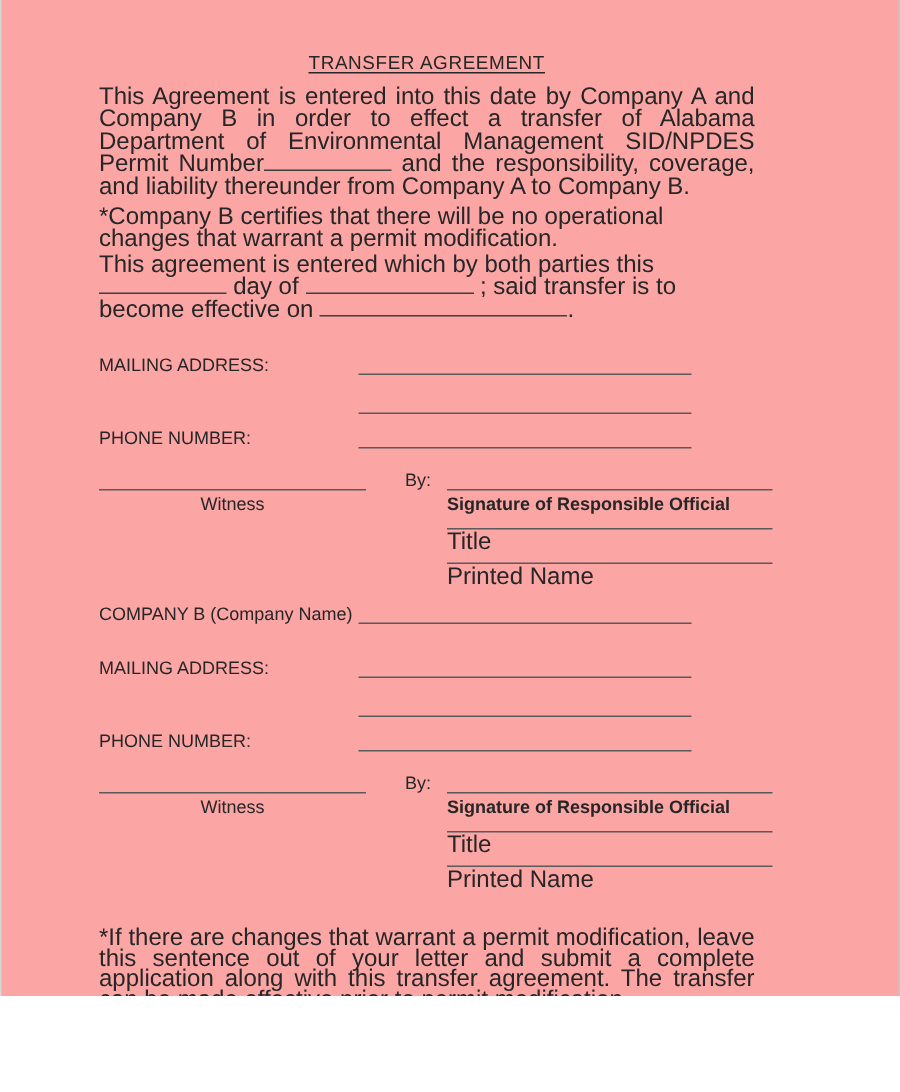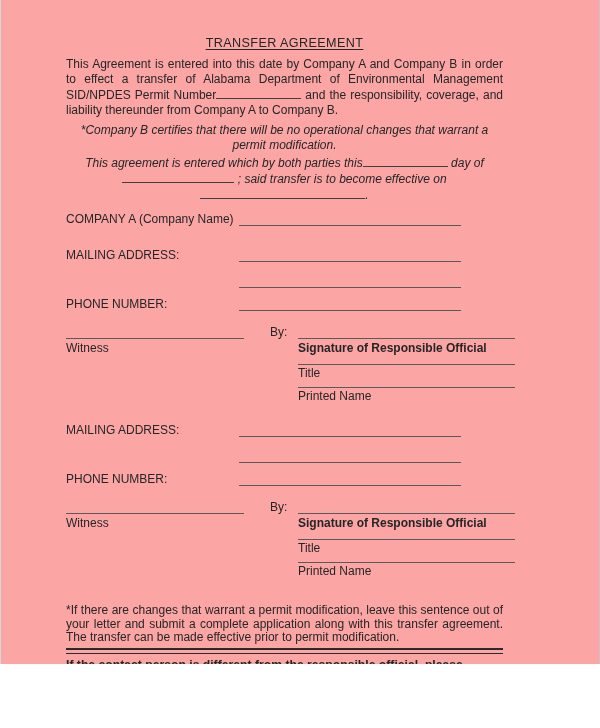--- a/index.html
+++ b/index.html
@@ -20,49 +20,49 @@
   }
   .title-wrap { text-align: center; height: 14px; }
   .doc-title {
     font-size: 12.6px;
     letter-spacing: 0.4px;
     text-decoration: underline;
     text-underline-offset: 2px;
   }
   .para {
     margin: 0;
-    font-size: 12px;
+    font-size: 16px;
     line-height: 15px;
     text-align: justify;
   }
-  .para.nj { text-align: center; font-style: italic; }
+  .para.nj { text-align: left; }
   .blank {
     display: inline-block;
     height: 12px;
     border-bottom: 1.5px solid #3f3f3f;
   }
   .w85  { width: 85px; }
   .w112 { width: 112px; }
   .w165 { width: 165px; }
   
   .frow { display: flex; align-items: flex-end; height: 16px; }
   .flabel { width: 173px; font-size: 12px; flex: none; }
   .fline  { width: 222px; height: 14px; border-bottom: 1.5px solid #5a5a5a; flex: none; }
   .fline.indent { margin-left: 173px; }
   
   .sigrow { display: flex; align-items: flex-end; height: 18px; justify-content: space-between; }
   .wline  { width: 178px; height: 14px; border-bottom: 1.5px solid #5a5a5a; flex: none; }
   .bylabel { margin-left: 26px; width: 20px; font-size: 12px; flex: none; }
   .sline  { margin-left: 8px; width: 217px; height: 14px; border-bottom: 1.5px solid #5a5a5a; flex: none; }
-  .caprow { display: flex; height: 14px; font-size: 12px; margin-top: 2px; }
+  .caprow { display: flex; height: 14px; font-size: 12px; margin-top: 2px; text-align: center; }
   .wcap { width: 178px; flex: none; }
   .scap { margin-left: 54px; flex: none; font-weight: bold; }
   .extra { margin-left: 232px; width: 217px; }
   .extra .xline { height: 10px; border-bottom: 1.5px solid #5a5a5a; }
-  .extra .xcap  { font-size: 12px; height: 13px; line-height: 13px; padding-top: 2px; }
+  .extra .xcap  { font-size: 16px; height: 13px; line-height: 13px; padding-top: 2px; }
   
   .rule2 {
     margin-top: 3px; height: 6px;
     border-top: 2.5px solid #2a2a2a;
     border-bottom: 1.5px solid #2a2a2a;
   }
   .contact-heading {
     margin-top: 4px;
     font-size: 12.2px; font-weight: bold;
     line-height: 14px;
@@ -89,24 +89,20 @@
     <span class="doc-title">TRANSFER AGREEMENT</span>
   </div>
 
   <p class="para mt10"><span>This Agreement is entered into this date by Company A and Company B in order to effect a transfer of Alabama Department of Environmental Management SID/NPDES Permit Number</span><span class="blank w85"></span> <span>and the responsibility, coverage, and liability thereunder from Company A to Company B.</span></p>
 
   <p class="para nj mt5">*Company B certifies that there will be no operational changes that warrant a permit modification.</p>
 
 
   <p class="para nj mt2"><span>This agreement is entered which by both parties this</span><span class="blank w85"></span> <span>day of</span> <span class="blank w112"></span> <span>; said transfer is to become effective on</span> <span class="blank w165"></span><span>.</span></p>
 
-  <div class="frow mt7">
-    <span class="flabel">COMPANY A (Company Name)</span>
-    <span class="fline"></span>
-  </div>
   <div class="frow mt9">
     <span class="flabel">MAILING ADDRESS:</span>
     <span class="fline"></span>
   </div>
   <div class="frow mt10">
     <span class="fline indent"></span>
   </div>
   <div class="frow mt7">
     <span class="flabel">PHONE NUMBER:</span>
     <span class="fline"></span>
@@ -123,20 +119,24 @@
   </div>
   <div class="extra">
     <div class="xline"></div>
     <div class="xcap">Title</div>
   </div>
   <div class="extra">
     <div class="xline"></div>
     <div class="xcap">Printed Name</div>
   </div>
 
+  <div class="frow mt11">
+    <span class="flabel">COMPANY B (Company Name)</span>
+    <span class="fline"></span>
+  </div>
   <div class="frow mt9">
     <span class="flabel">MAILING ADDRESS:</span>
     <span class="fline"></span>
   </div>
   <div class="frow mt10">
     <span class="fline indent"></span>
   </div>
   <div class="frow mt7">
     <span class="flabel">PHONE NUMBER:</span>
     <span class="fline"></span>

